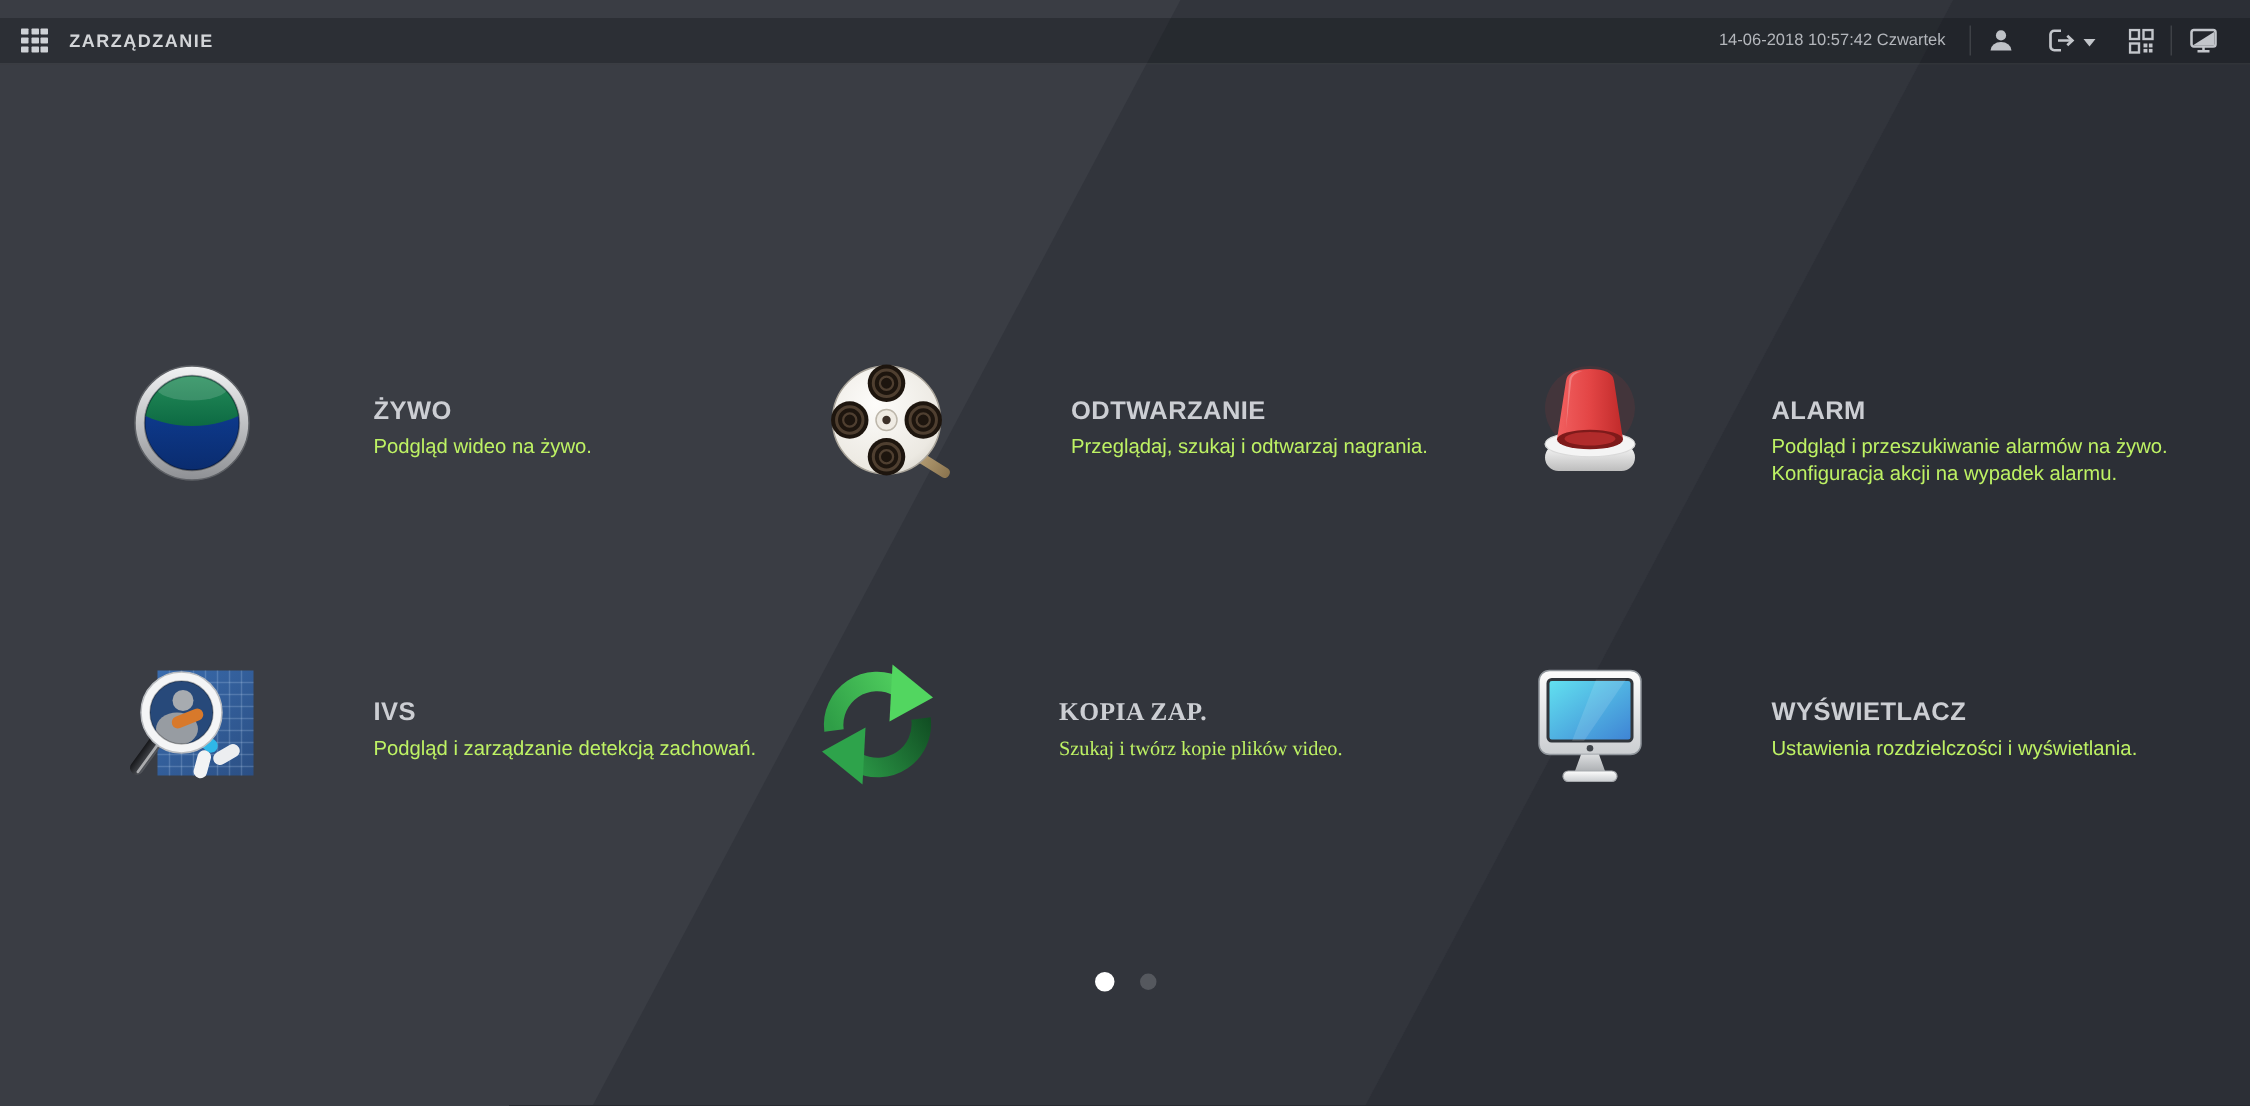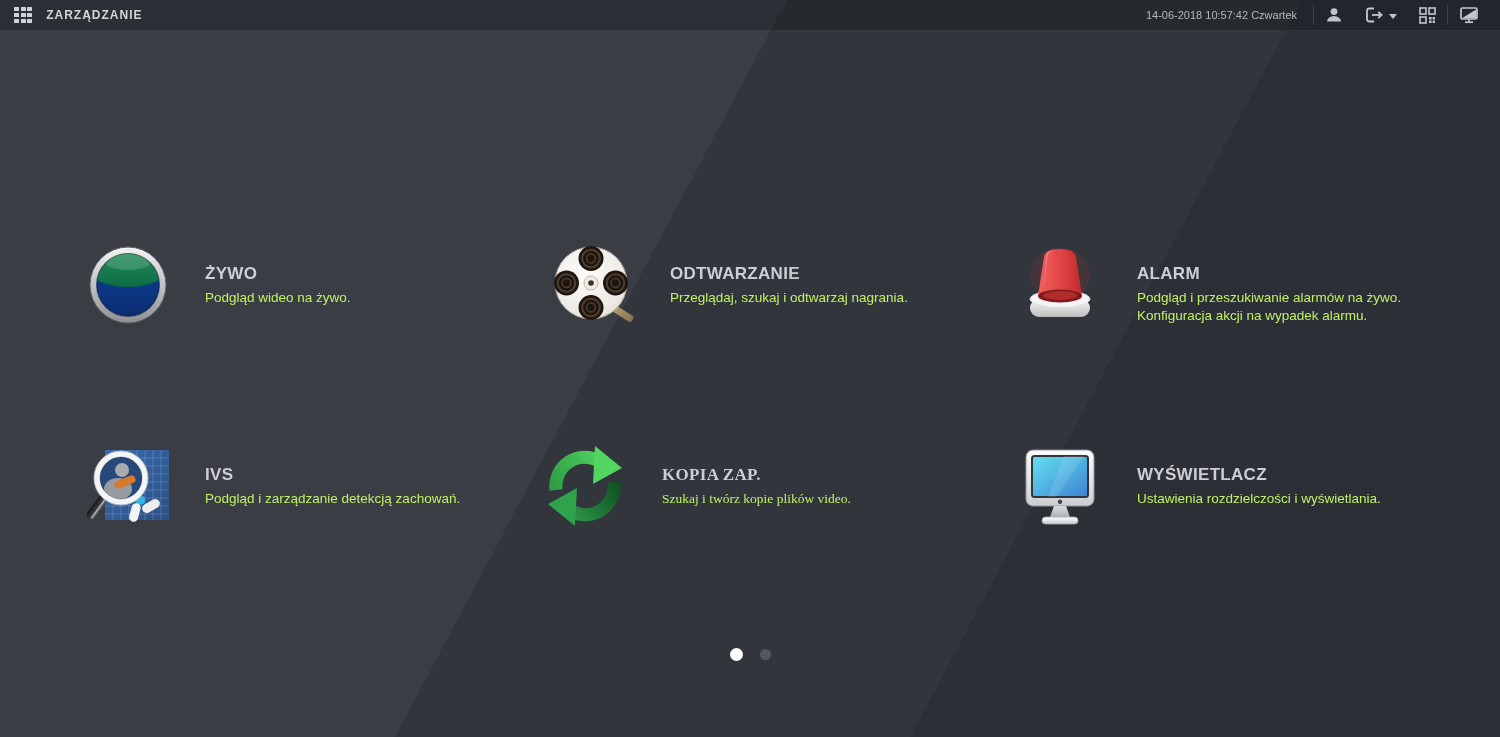--- a/index.html
+++ b/index.html
@@ -8,38 +8,38 @@
     background:#3a3d44;font-family:"Liberation Sans",sans-serif;
     -webkit-font-smoothing:antialiased;
   }
   
   .band{position:absolute;top:0;height:737px;transform:skewX(-28deg);transform-origin:top left;}
   .band-mid{left:787px;width:515px;background:#32353c;}
   .band-dark{left:1302px;width:980px;background:#2c2f36;}
 
   
   .topbar{
-    position:absolute;top:0;left:0;right:0;height:30px;z-index:10;
+    position:absolute;top:12px;left:0;right:0;height:30px;z-index:10;
     background:rgba(13,15,19,0.30);
     border-bottom:1px solid rgba(255,255,255,0.07);
     display:flex;align-items:center;justify-content:space-between;
   }
   .tb-left{display:flex;align-items:center;padding-left:14px;}
   .grid-icon{display:grid;grid-template-columns:repeat(3,5px);grid-auto-rows:4.4px;gap:1.6px;cursor:pointer;}
   .grid-icon i{background:#cfd2d6;border-radius:0.5px;}
   .app-title{margin-left:14px;font-size:12px;font-weight:bold;letter-spacing:1px;color:#d3d5d8;}
   .tb-right{display:flex;align-items:center;height:30px;padding-right:10px;}
   .datetime{font-size:11px;color:#b4b7bc;margin-right:16px;}
   .vsep{width:1px;height:20px;background:rgba(255,255,255,0.13);}
   .tb-btn{height:30px;padding:0 11px;display:flex;align-items:center;cursor:pointer;}
   .caret{width:0;height:0;border-left:4px solid transparent;border-right:4px solid transparent;
          border-top:5px solid #c3c6cb;margin-left:5px;margin-top:2px;}
 
   
-  .menu-item{position:absolute;width:470px;height:96px;display:flex;align-items:flex-end;cursor:pointer;}
+  .menu-item{position:absolute;width:470px;height:96px;display:flex;align-items:center;cursor:pointer;gap:44px;}
   .menu-icon{flex:0 0 90px;width:90px;height:90px;display:flex;align-items:center;justify-content:center;}
   .menu-text{margin-left:32px;align-self:flex-start;margin-top:30px;}
   .menu-title{font-size:17px;font-weight:bold;color:#ccced3;letter-spacing:0.3px;margin-bottom:5px;}
   .menu-desc{font-size:13.5px;color:#bef264;line-height:1.35;}
 
   .pos-1{left:83px;top:234px;}   .pos-2{left:548px;top:234px;}  .pos-3{left:1015px;top:234px;}
   .pos-4{left:83px;top:435px;}   .pos-5{left:540px;top:435px;font-family:Liberation Serif, serif;}  .pos-6{left:1015px;top:435px;}
 
   
   .dots{position:absolute;top:648px;left:0;right:0;display:flex;justify-content:center;align-items:center;gap:17px;z-index:5;}

